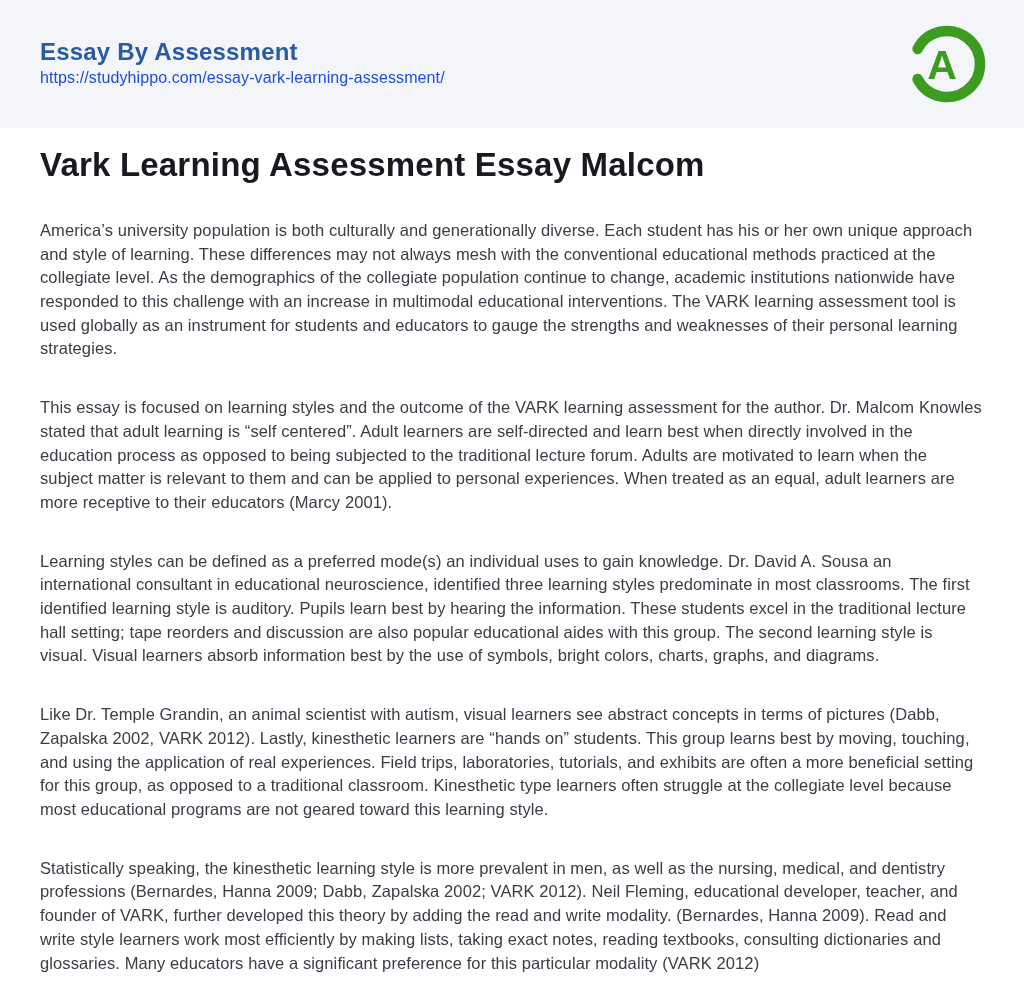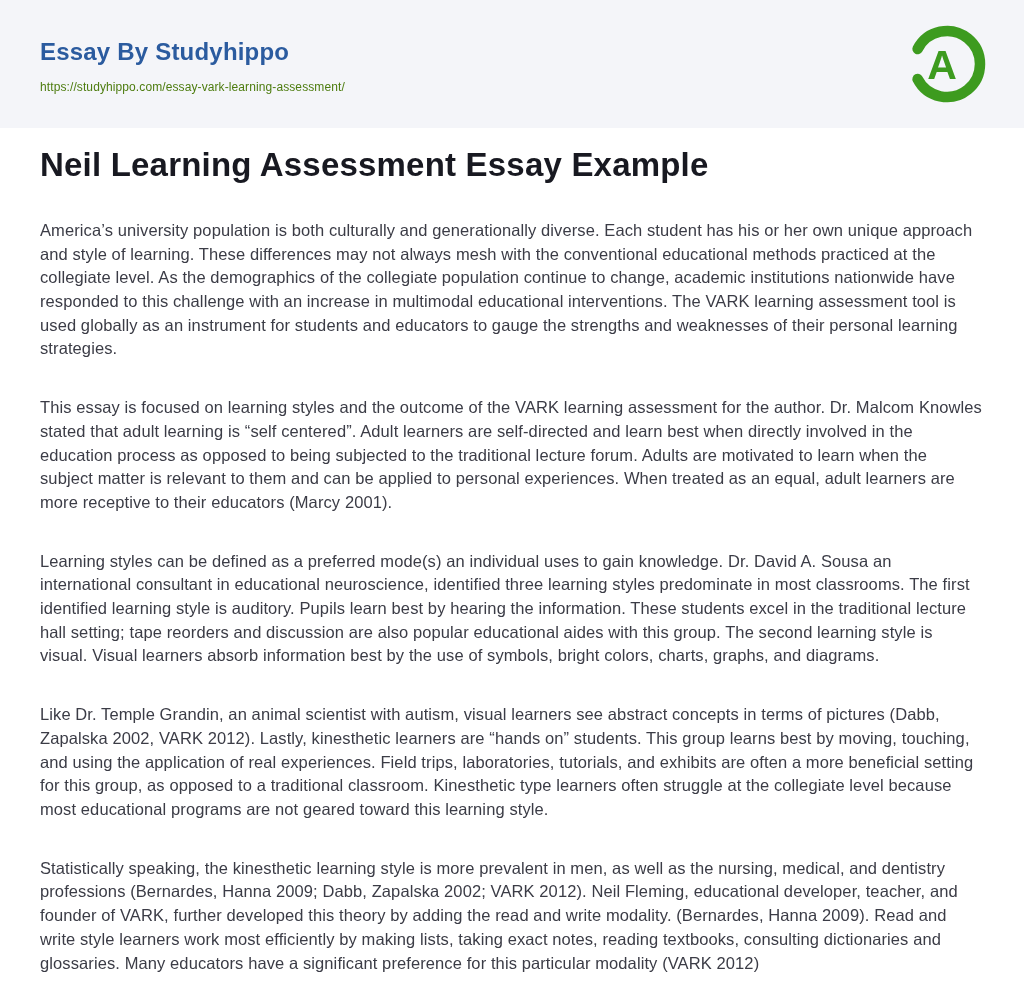--- a/index.html
+++ b/index.html
@@ -20,23 +20,23 @@
   }
   .site-title {
     color: #2b5b9f;
     font-size: 24px;
     font-weight: 700;
     letter-spacing: 0.2px;
     line-height: 1.2;
   }
   .site-url {
     display: inline-block;
-    margin-top: 13px;
-    color: #4d7c0f;
-    font-size: 12px;
+    margin-top: 2px;
+    color: #1d4ed8;
+    font-size: 16px;
     text-decoration: none;
     letter-spacing: 0.1px;
     cursor: pointer;
   }
   .logo {
     position: absolute;
     top: 21px;
     right: 36px;
     width: 82px;
     height: 86px;
@@ -59,32 +59,32 @@
     letter-spacing: 0.1px;
     margin-bottom: 16px;
     max-width: 944px;
     margin-top: 35px;
   }
 </style>
 </head>
 <body>
 
 <header class="site-header">
-  <div class="site-title">Essay By Studyhippo</div>
+  <div class="site-title">Essay By Assessment</div>
   <a class="site-url">https://studyhippo.com/essay-vark-learning-assessment/</a>
   <div class="logo">
     <svg width="82" height="86" viewBox="0 0 82 86" xmlns="http://www.w3.org/2000/svg">
       <path d="M 11.6 28 A 33 33 0 1 1 11.6 58" fill="none" stroke="#3d9b1f" stroke-width="10.5" stroke-linecap="round"></path>
       <text x="36" y="57.5" text-anchor="middle" font-family="Liberation Sans, sans-serif" font-size="41" font-weight="bold" fill="#3d9b1f">A</text>
     </svg>
   </div>
 </header>
 
 <main class="content">
-  <h1 class="article-title">Neil Learning Assessment Essay Example</h1>
+  <h1 class="article-title">Vark Learning Assessment Essay Malcom</h1>
   <div class="article-body">
     <p>America’s university population is both culturally and generationally diverse. Each student has his or her own unique approach and style of learning. These differences may not always mesh with the conventional educational methods practiced at the collegiate level. As the demographics of the collegiate population continue to change, academic institutions nationwide have responded to this challenge with an increase in multimodal educational interventions. The VARK learning assessment tool is used globally as an instrument for students and educators to gauge the strengths and weaknesses of their personal learning strategies.</p>
     <p>This essay is focused on learning styles and the outcome of the VARK learning assessment for the author. Dr. Malcom Knowles stated that adult learning is “self centered”. Adult learners are self-directed and learn best when directly involved in the education process as opposed to being subjected to the traditional lecture forum. Adults are motivated to learn when the subject matter is relevant to them and can be applied to personal experiences. When treated as an equal, adult learners are more receptive to their educators (Marcy 2001).</p>
     <p>Learning styles can be defined as a preferred mode(s) an individual uses to gain knowledge. Dr. David A. Sousa an international consultant in educational neuroscience, identified three learning styles predominate in most classrooms. The first identified learning style is auditory. Pupils learn best by hearing the information. These students excel in the traditional lecture hall setting; tape reorders and discussion are also popular educational aides with this group. The second learning style is visual. Visual learners absorb information best by the use of symbols, bright colors, charts, graphs, and diagrams.</p>
     <p>Like Dr. Temple Grandin, an animal scientist with autism, visual learners see abstract concepts in terms of pictures (Dabb, Zapalska 2002, VARK 2012). Lastly, kinesthetic learners are “hands on” students. This group learns best by moving, touching, and using the application of real experiences. Field trips, laboratories, tutorials, and exhibits are often a more beneficial setting for this group, as opposed to a traditional classroom. Kinesthetic type learners often struggle at the collegiate level because most educational programs are not geared toward this learning style.</p>
     <p>Statistically speaking, the kinesthetic learning style is more prevalent in men, as well as the nursing, medical, and dentistry professions (Bernardes, Hanna 2009; Dabb, Zapalska 2002; VARK 2012). Neil Fleming, educational developer, teacher, and founder of VARK, further developed this theory by adding the read and write modality. (Bernardes, Hanna 2009). Read and write style learners work most efficiently by making lists, taking exact notes, reading textbooks, consulting dictionaries and glossaries. Many educators have a significant preference for this particular modality (VARK 2012)</p>
   </div>
 </main>
 
 </body></html>

